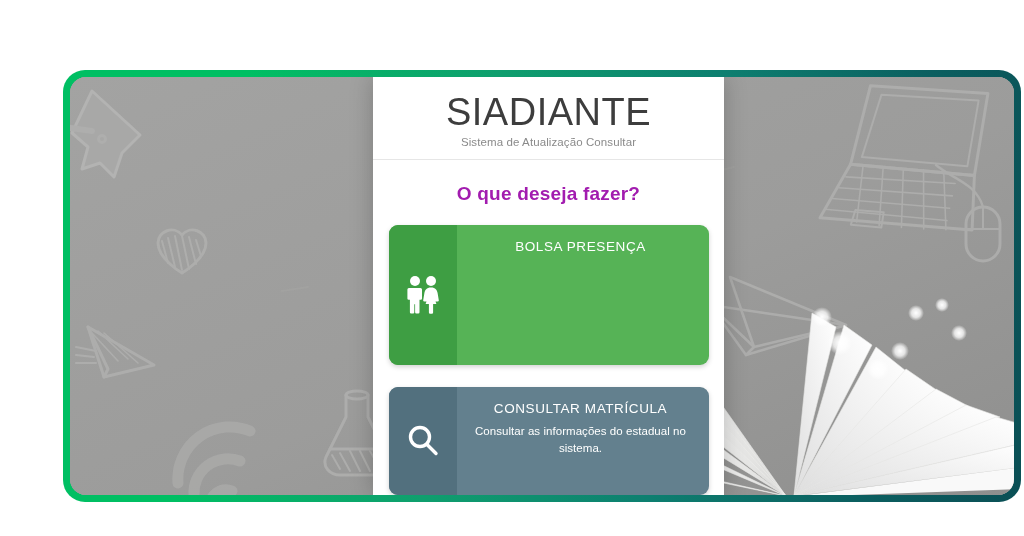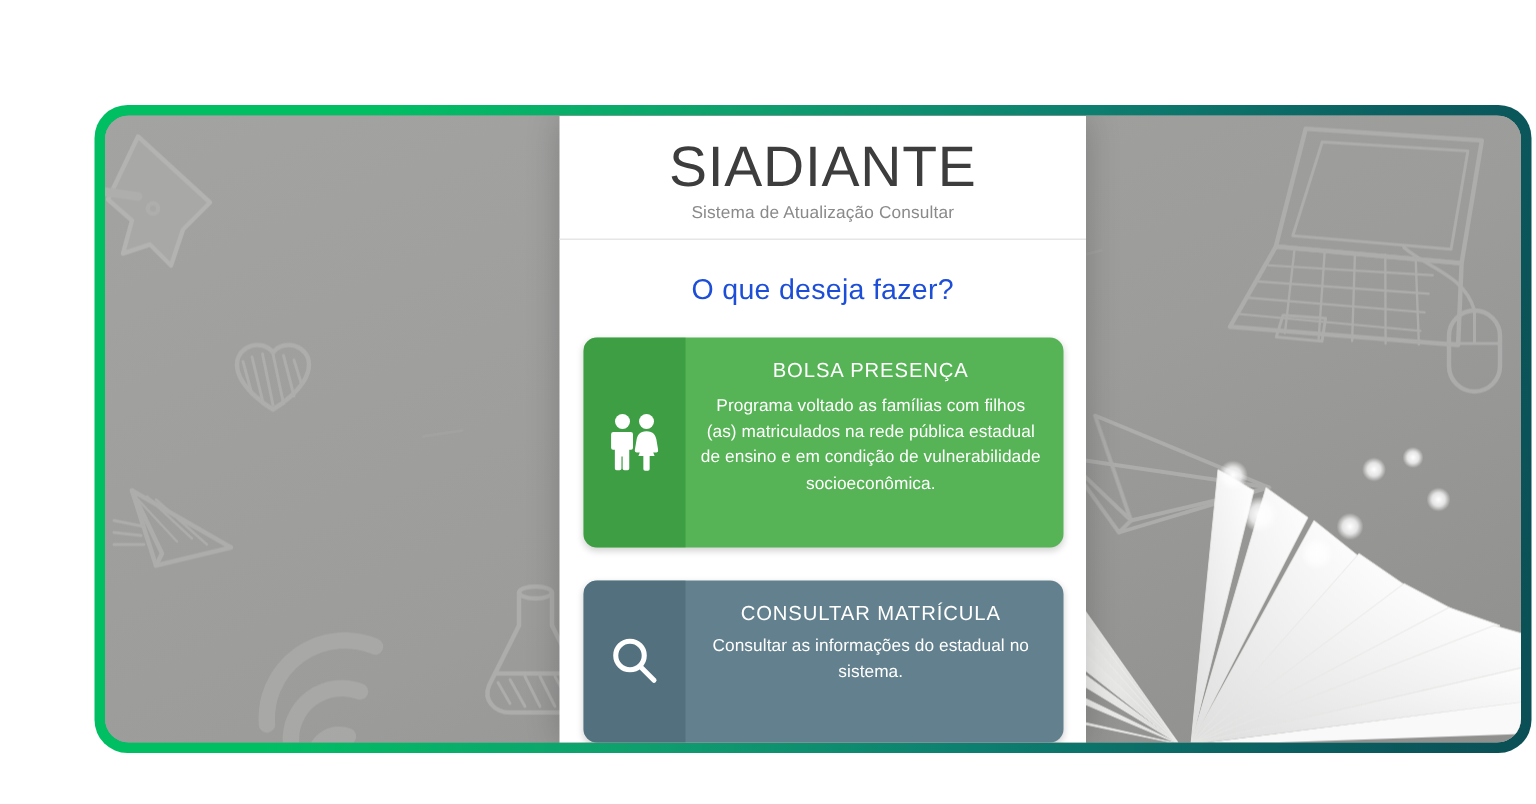--- a/index.html
+++ b/index.html
@@ -100,22 +100,22 @@
   .brand-sub {
     margin-top: 3px;
     font-size: 11.5px;
     color: #8a8a8a;
     letter-spacing: 0.1px;
   }
 
   .prompt {
     margin-top: 23px;
     font-size: 19px;
-    color: #1d4ed8;
-    font-weight: 400;
+    color: #a21caf;
+    font-weight: 700;
     letter-spacing: 0.2px;
   }
 
   
   .card {
     position: relative;
     width: 320px;
     border-radius: 9px;
     display: flex;
     overflow: hidden;
@@ -312,21 +312,20 @@
               <g fill="#ffffff">
                 <circle cx="8" cy="6" r="5"></circle>
                 <path d="M2.5 13 h11 a1.5 1.5 0 0 1 1.5 1.5 v9 a1.3 1.3 0 0 1 -1.3 1.3 h-1.2 v12.5 a1.2 1.2 0 0 1 -1.2 1.2 h-2 a1.2 1.2 0 0 1 -1.2 -1.2 v-8 h-0.8 v8 a1.2 1.2 0 0 1 -1.2 1.2 h-2 a1.2 1.2 0 0 1 -1.2 -1.2 v-12.5 h-1.2 a1.3 1.3 0 0 1 -1.3 -1.3 v-9 a1.5 1.5 0 0 1 1.5 -1.5 z"></path>
                 <circle cx="24" cy="6" r="5"></circle>
                 <path d="M24 12.5 c4.6 0 6 2.6 6.6 5.5 l1.2 7.2 a1.2 1.2 0 0 1 -1.2 1.4 h-2.1 l0.9 2.4 h-3.3 v8.6 a1.2 1.2 0 0 1 -1.2 1.2 h-1.8 a1.2 1.2 0 0 1 -1.2 -1.2 v-8.6 h-3.3 l0.9 -2.4 h-2.1 a1.2 1.2 0 0 1 -1.2 -1.4 l1.2 -7.2 c0.6 -2.9 2 -5.5 6.6 -5.5 z"></path>
               </g>
             </svg>
           </div>
           <div class="card-body">
             <div class="card-title">BOLSA PRESENÇA</div>
-            <div class="card-desc">Programa voltado as famílias com filhos (as) matriculados na rede pública estadual de ensino e em condição de vulnerabilidade socioeconômica.</div>
           </div>
         </div>
 
         <div class="card card-blue">
           <div class="card-icon">
             <svg width="36" height="36" viewBox="0 0 36 36">
               <g fill="none" stroke="#ffffff" stroke-width="3.4" stroke-linecap="round">
                 <circle cx="15" cy="14" r="9.5"></circle>
                 <path d="M22 21.5 L31 30.5"></path>
               </g>

